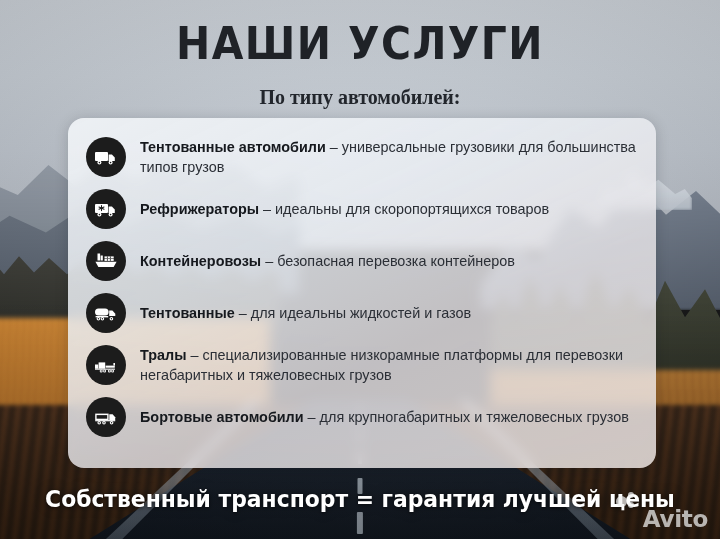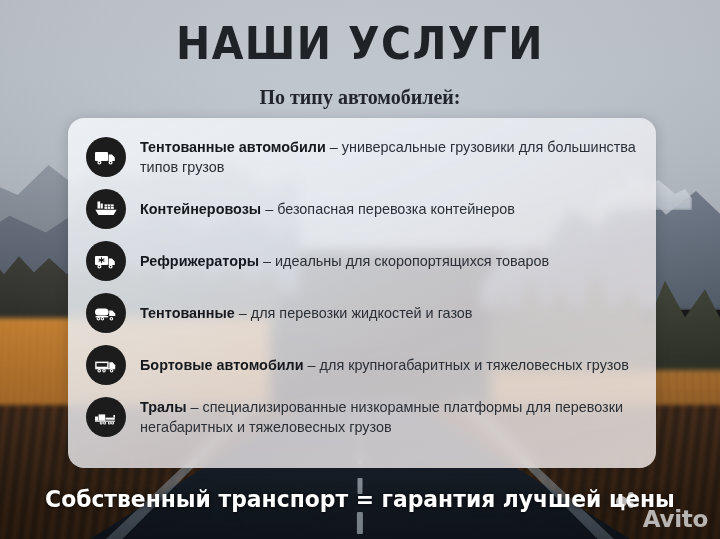--- a/index.html
+++ b/index.html
@@ -347,82 +347,65 @@
               <circle cx="6.4" cy="18.6" r="0.8" fill="#1c1c1c"></circle>
               <circle cx="17.6" cy="18.6" r="2" fill="#fff"></circle>
               <circle cx="17.6" cy="18.6" r="0.8" fill="#1c1c1c"></circle>
             </svg>
           </span>
           <span class="svc-text"><span class="svc-name">Тентованные автомобили</span><span> – универсальные грузовики для большинства типов грузов</span></span>
         </li>
         <li class="svc-item">
           <span class="svc-icon">
             <svg width="26" height="26" viewBox="0 0 26 26" fill="none">
+              <rect x="2" y="8" width="13" height="9" rx="1" fill="#fff"></rect>
+              <path d="M15.6 10.4h3.3l2.9 3.1v3.5h-6.2z" fill="#fff"></path>
+              <g stroke="#1c1c1c" stroke-width="1.05" stroke-linecap="round">
+                <path d="M8.5 9.6v5M6 11l5 2.2M11 11l-5 2.2"></path>
+              </g>
+              <circle cx="6.4" cy="18.6" r="2" fill="#fff"></circle>
+              <circle cx="6.4" cy="18.6" r="0.8" fill="#1c1c1c"></circle>
+              <circle cx="17.6" cy="18.6" r="2" fill="#fff"></circle>
+              <circle cx="17.6" cy="18.6" r="0.8" fill="#1c1c1c"></circle>
+            </svg>
+          </span>
+          <span class="svc-text"><span class="svc-name">Рефрижераторы</span><span> – идеальны для скоропортящихся товаров</span></span>
+        </li>
+        <li class="svc-item">
+          <span class="svc-icon">
+            <svg width="26" height="26" viewBox="0 0 26 26" fill="none">
               <rect x="4.5" y="5.5" width="2.6" height="7" fill="#fff"></rect>
               <rect x="7.6" y="7.5" width="2.2" height="5" fill="#fff"></rect>
               <g fill="#fff">
                 <rect x="11.5" y="8.4" width="9.2" height="2.0"></rect>
                 <rect x="11.5" y="10.9" width="9.2" height="2.0"></rect>
               </g>
               <g stroke="#1c1c1c" stroke-width="0.8">
                 <path d="M14.4 8.4v2M17.4 8.4v2M14.4 10.9v2M17.4 10.9v2"></path>
               </g>
               <path d="M2.4 13.8h21.2l-3 5.2H5.4z" fill="#fff"></path>
             </svg>
           </span>
           <span class="svc-text"><span class="svc-name">Контейнеровозы</span><span> – безопасная перевозка контейнеров</span></span>
         </li>
         <li class="svc-item">
           <span class="svc-icon">
             <svg width="26" height="26" viewBox="0 0 26 26" fill="none">
-              <rect x="2" y="8" width="13" height="9" rx="1" fill="#fff"></rect>
-              <path d="M15.6 10.4h3.3l2.9 3.1v3.5h-6.2z" fill="#fff"></path>
-              <g stroke="#1c1c1c" stroke-width="1.05" stroke-linecap="round">
-                <path d="M8.5 9.6v5M6 11l5 2.2M11 11l-5 2.2"></path>
-              </g>
-              <circle cx="6.4" cy="18.6" r="2" fill="#fff"></circle>
-              <circle cx="6.4" cy="18.6" r="0.8" fill="#1c1c1c"></circle>
-              <circle cx="17.6" cy="18.6" r="2" fill="#fff"></circle>
-              <circle cx="17.6" cy="18.6" r="0.8" fill="#1c1c1c"></circle>
-            </svg>
-          </span>
-          <span class="svc-text"><span class="svc-name">Рефрижераторы</span><span> – идеальны для скоропортящихся товаров</span></span>
-        </li>
-        <li class="svc-item">
-          <span class="svc-icon">
-            <svg width="26" height="26" viewBox="0 0 26 26" fill="none">
               <rect x="2" y="8.6" width="13.6" height="7" rx="3.5" fill="#fff"></rect>
               <path d="M16.2 10.6h3.2l2.9 3.1v2.3h-6.1z" fill="#fff"></path>
               <rect x="2.6" y="16" width="12.6" height="1.4" fill="#fff"></rect>
               <circle cx="5.4" cy="18.7" r="1.8" fill="#fff"></circle>
               <circle cx="5.4" cy="18.7" r="0.7" fill="#1c1c1c"></circle>
               <circle cx="9.4" cy="18.7" r="1.8" fill="#fff"></circle>
               <circle cx="9.4" cy="18.7" r="0.7" fill="#1c1c1c"></circle>
               <circle cx="18.4" cy="18.7" r="1.8" fill="#fff"></circle>
               <circle cx="18.4" cy="18.7" r="0.7" fill="#1c1c1c"></circle>
             </svg>
           </span>
-          <span class="svc-text"><span class="svc-name">Тентованные</span><span> – для перевозки жидкостей и газов</span></span>
-        </li>
-        <li class="svc-item">
-          <span class="svc-icon">
-            <svg width="26" height="26" viewBox="0 0 26 26" fill="none">
-              <path d="M2.2 9.6h13.4v6.6H2.2z" fill="#fff"></path>
-              <path d="M3.6 11.1h10.6v3.6H3.6z" fill="#1c1c1c"></path>
-              <path d="M16.3 10.2h3.3l2.6 3v3h-5.9z" fill="#fff"></path>
-              <rect x="2.2" y="16.1" width="20" height="1.2" fill="#fff"></rect>
-              <circle cx="6.2" cy="18.8" r="1.8" fill="#fff"></circle>
-              <circle cx="6.2" cy="18.8" r="0.7" fill="#1c1c1c"></circle>
-              <circle cx="11" cy="18.8" r="1.8" fill="#fff"></circle>
-              <circle cx="11" cy="18.8" r="0.7" fill="#1c1c1c"></circle>
-              <circle cx="18.6" cy="18.8" r="1.8" fill="#fff"></circle>
-              <circle cx="18.6" cy="18.8" r="0.7" fill="#1c1c1c"></circle>
-            </svg>
-          </span>
-          <span class="svc-text"><span class="svc-name">Бортовые автомобили</span><span> – для крупногабаритных и тяжеловесных грузов</span></span>
+          <span class="svc-text"><span class="svc-name">Тентованные</span><span> – для идеальны жидкостей и газов</span></span>
         </li>
         <li class="svc-item">
           <span class="svc-icon">
             <svg width="26" height="26" viewBox="0 0 26 26" fill="none">
               <path d="M2 12.5h3.2v4.2H2z" fill="#fff"></path>
               <path d="M5.6 10.4h6.6v6.3H5.6z" fill="#fff"></path>
               <path d="M12.6 13.6h9.2v2.1h-9.2z" fill="#fff"></path>
               <path d="M20.4 10.9h1.6v2.5h-1.6z" fill="#fff"></path>
               <rect x="2" y="16.6" width="20" height="1.1" fill="#fff"></rect>
               <g fill="#fff">
@@ -434,20 +417,37 @@
               <g fill="#1c1c1c">
                 <circle cx="8.2" cy="18.9" r="0.6"></circle>
                 <circle cx="11.6" cy="18.9" r="0.6"></circle>
                 <circle cx="16.4" cy="18.9" r="0.6"></circle>
                 <circle cx="19.6" cy="18.9" r="0.6"></circle>
               </g>
             </svg>
           </span>
           <span class="svc-text"><span class="svc-name">Тралы</span><span> – специализированные низкорамные платформы для перевозки негабаритных и тяжеловесных грузов</span></span>
         </li>
+        <li class="svc-item">
+          <span class="svc-icon">
+            <svg width="26" height="26" viewBox="0 0 26 26" fill="none">
+              <path d="M2.2 9.6h13.4v6.6H2.2z" fill="#fff"></path>
+              <path d="M3.6 11.1h10.6v3.6H3.6z" fill="#1c1c1c"></path>
+              <path d="M16.3 10.2h3.3l2.6 3v3h-5.9z" fill="#fff"></path>
+              <rect x="2.2" y="16.1" width="20" height="1.2" fill="#fff"></rect>
+              <circle cx="6.2" cy="18.8" r="1.8" fill="#fff"></circle>
+              <circle cx="6.2" cy="18.8" r="0.7" fill="#1c1c1c"></circle>
+              <circle cx="11" cy="18.8" r="1.8" fill="#fff"></circle>
+              <circle cx="11" cy="18.8" r="0.7" fill="#1c1c1c"></circle>
+              <circle cx="18.6" cy="18.8" r="1.8" fill="#fff"></circle>
+              <circle cx="18.6" cy="18.8" r="0.7" fill="#1c1c1c"></circle>
+            </svg>
+          </span>
+          <span class="svc-text"><span class="svc-name">Бортовые автомобили</span><span> – для крупногабаритных и тяжеловесных грузов</span></span>
+        </li>
       </ul>
   </div>
 
   <div class="footer">Собственный транспорт = гарантия лучшей цены</div>
 
   <div class="watermark">
     <span class="wm-dots">
       <i></i>
         <i></i>
         <i></i>

